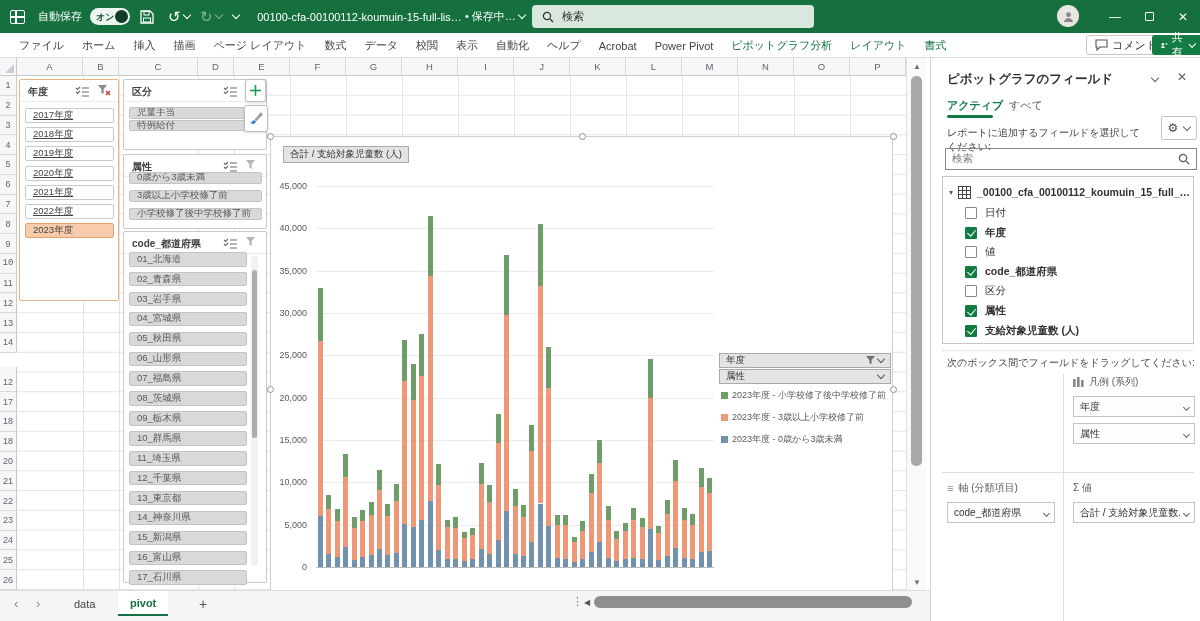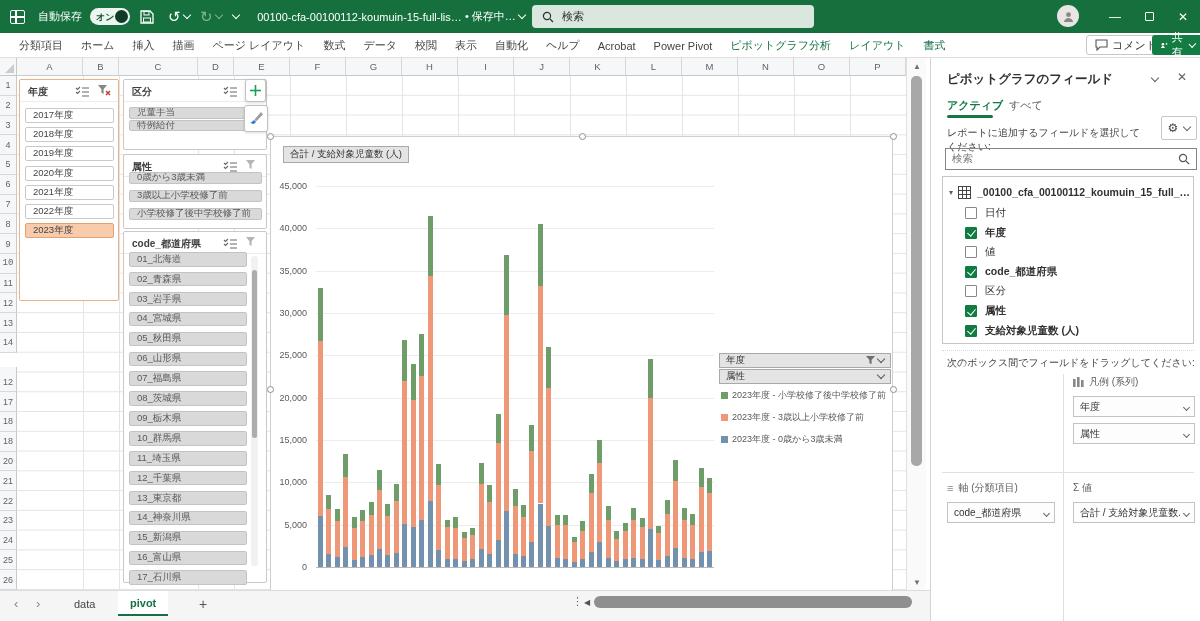--- a/index.html
+++ b/index.html
@@ -54,21 +54,21 @@
   #v-scroll .arrow { position:absolute; left:0; width:20px; height:16px; color:#707070; font-size:8px; display:flex; align-items:center; justify-content:center; }
   #v-thumb { position:absolute; left:4px; top:18px; width:11px; height:390px; background:#a8a8a8; border-radius:5px; }
 
   
   .slicer { position:absolute; background:#fff; border:1px solid #c9c9c9; border-radius:2px; z-index:5; }
   .slicer-hd { position:absolute; left:0; top:0; right:0; height:22px; border-bottom:1px solid #ededed; }
   .slicer-title { position:absolute; left:8px; top:5px; font-size:10px; font-weight:bold; color:#404040; }
   .slicer-icons { position:absolute; right:5px; top:3px; display:flex; gap:5px; }
   .sl-icon { width:17px; height:16px; display:flex; align-items:center; justify-content:center; border-radius:2px; }
   .slicer-item { position:absolute; border-radius:2px; font-size:9.5px; color:#444; display:flex; align-items:center; padding-left:7px; overflow:hidden; white-space:nowrap; }
-  .item-white { background:#fff; border:1px solid #c9c9c9; }
+  .item-white { background:#fff; border:1px solid #c9c9c9;text-decoration:underline; }
   .item-sel { background:#f7cbac; border:1px solid #e2a171; }
   .item-gray { background:#d9d9d9; border:1px solid #c3c3c3; color:#595959; }
 
   
   .float-btn { position:absolute; background:#fff; border:1px solid #c3c1bf; border-radius:3px; box-shadow:0 1px 3px rgba(0,0,0,.15); z-index:30; display:flex; align-items:center; justify-content:center; }
 
   
   #chart { position:absolute; left:270px; top:78px; width:623px; height:505px; background:#fff; border:1px solid #cfcfcf; z-index:10; }
   .field-btn { position:absolute; background:#e4e4e4; border:1px solid #a9a9a9; color:#333; font-size:9.5px; display:flex; align-items:center; padding:0 6px; white-space:nowrap; }
   .ylab { position:absolute; right:585px; width:36px; text-align:right; font-size:9px; color:#595959; }
@@ -176,21 +176,21 @@
       <div class="win-btn">—</div>
       <div class="win-btn">
           <span class="maxi"></span>
         </div>
       <div class="win-btn">✕</div>
     </div>
   </div>
 
   <div id="ribbon" class="abs">
     <div id="ribbon-tabs">
-        <span class="ribbon-tab">分類項目</span>
+        <span class="ribbon-tab">ファイル</span>
         <span class="ribbon-tab">ホーム</span>
         <span class="ribbon-tab">挿入</span>
         <span class="ribbon-tab">描画</span>
         <span class="ribbon-tab">ページ レイアウト</span>
         <span class="ribbon-tab">数式</span>
         <span class="ribbon-tab">データ</span>
         <span class="ribbon-tab">校閲</span>
         <span class="ribbon-tab">表示</span>
         <span class="ribbon-tab">自動化</span>
         <span class="ribbon-tab">ヘルプ</span>

